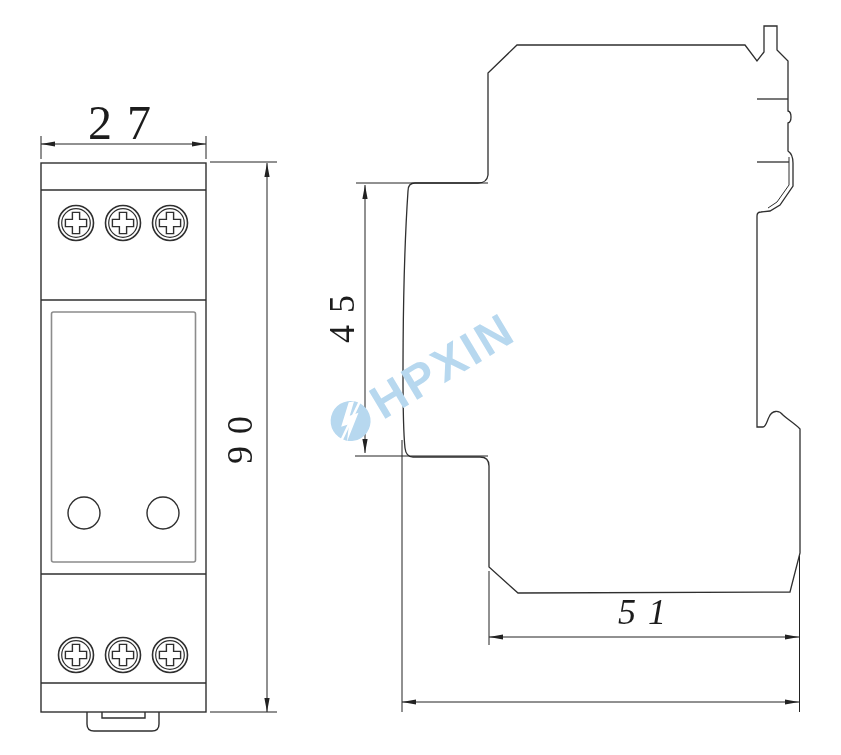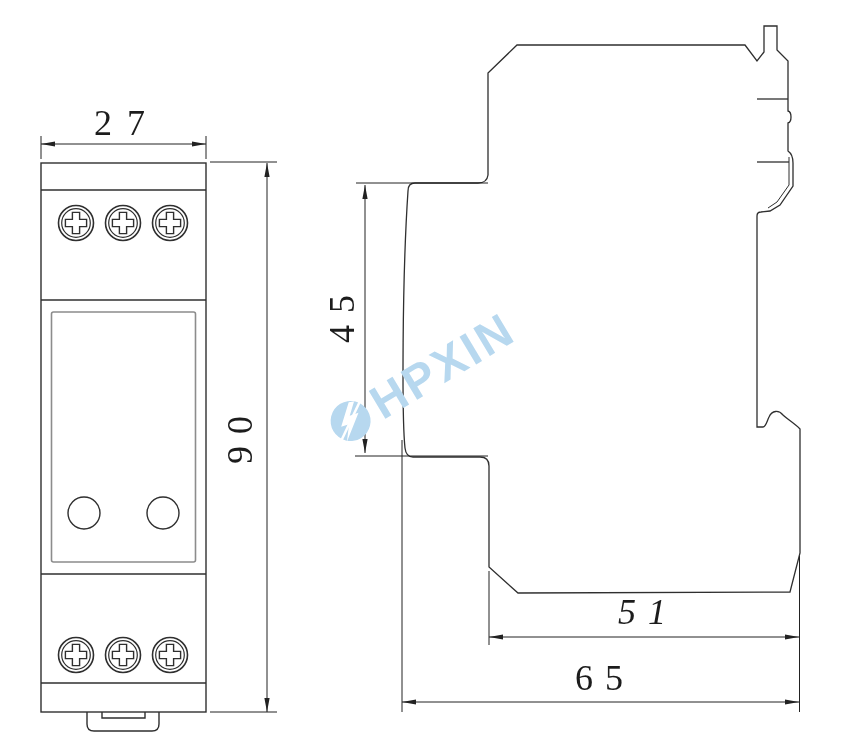--- a/index.html
+++ b/index.html
@@ -6,21 +6,21 @@
   #stage{
     position:relative;width:841px;height:755px;background:#ffffff;overflow:hidden;
     font-family:"Liberation Serif", serif;
   }
   #linework{position:absolute;left:0;top:0;}
   .dim-label{
     position:absolute;width:120px;height:40px;line-height:40px;text-align:center;
     font-size:36px;color:#1c1c1c;letter-spacing:12px;padding-left:6px;box-sizing:border-box;
     font-family:"Liberation Serif", serif;
   }
-  .dim-label.big{font-size:36px;letter-spacing:15px;}
+  .dim-label.big{font-size:48px;letter-spacing:15px;}
   .rot90{transform:rotate(-90deg);}
   #watermark{
     position:absolute;left:326px;top:394px;display:flex;align-items:center;gap:7px;
     transform:rotate(-31deg);transform-origin:21px 21px;pointer-events:none;
   }
   #watermark .wm-text{
     font-family:"Liberation Sans", sans-serif;font-weight:bold;font-size:47px;
     color:#b7d8ef;letter-spacing:3px;white-space:nowrap;
   }
 </style>
@@ -124,15 +124,14 @@
       <line x1="3" y1="33" x2="39" y2="9" stroke="#ffffff" stroke-width="2.5"></line>
       <path d="M29,4 L10,21 L18,23 L7,37 L32,18 L23,16 L34,6 Z" fill="#ffffff"></path>
     </svg>
     <span class="wm-text">HPXIN</span>
   </div>
 
   <div class="dim-label big" style="left:64px;top:103px;">27</div>
   <div class="dim-label rot90" style="left:180px;top:417px;">90</div>
   <div class="dim-label rot90" style="left:282px;top:296px;">45</div>
   <div class="dim-label" style="left:585px;top:592px;font-style:italic;">51</div>
-  <div class="dim-label" style="left:542px;top:658px;">65</div>
 
 </div>
 
 </body></html>

